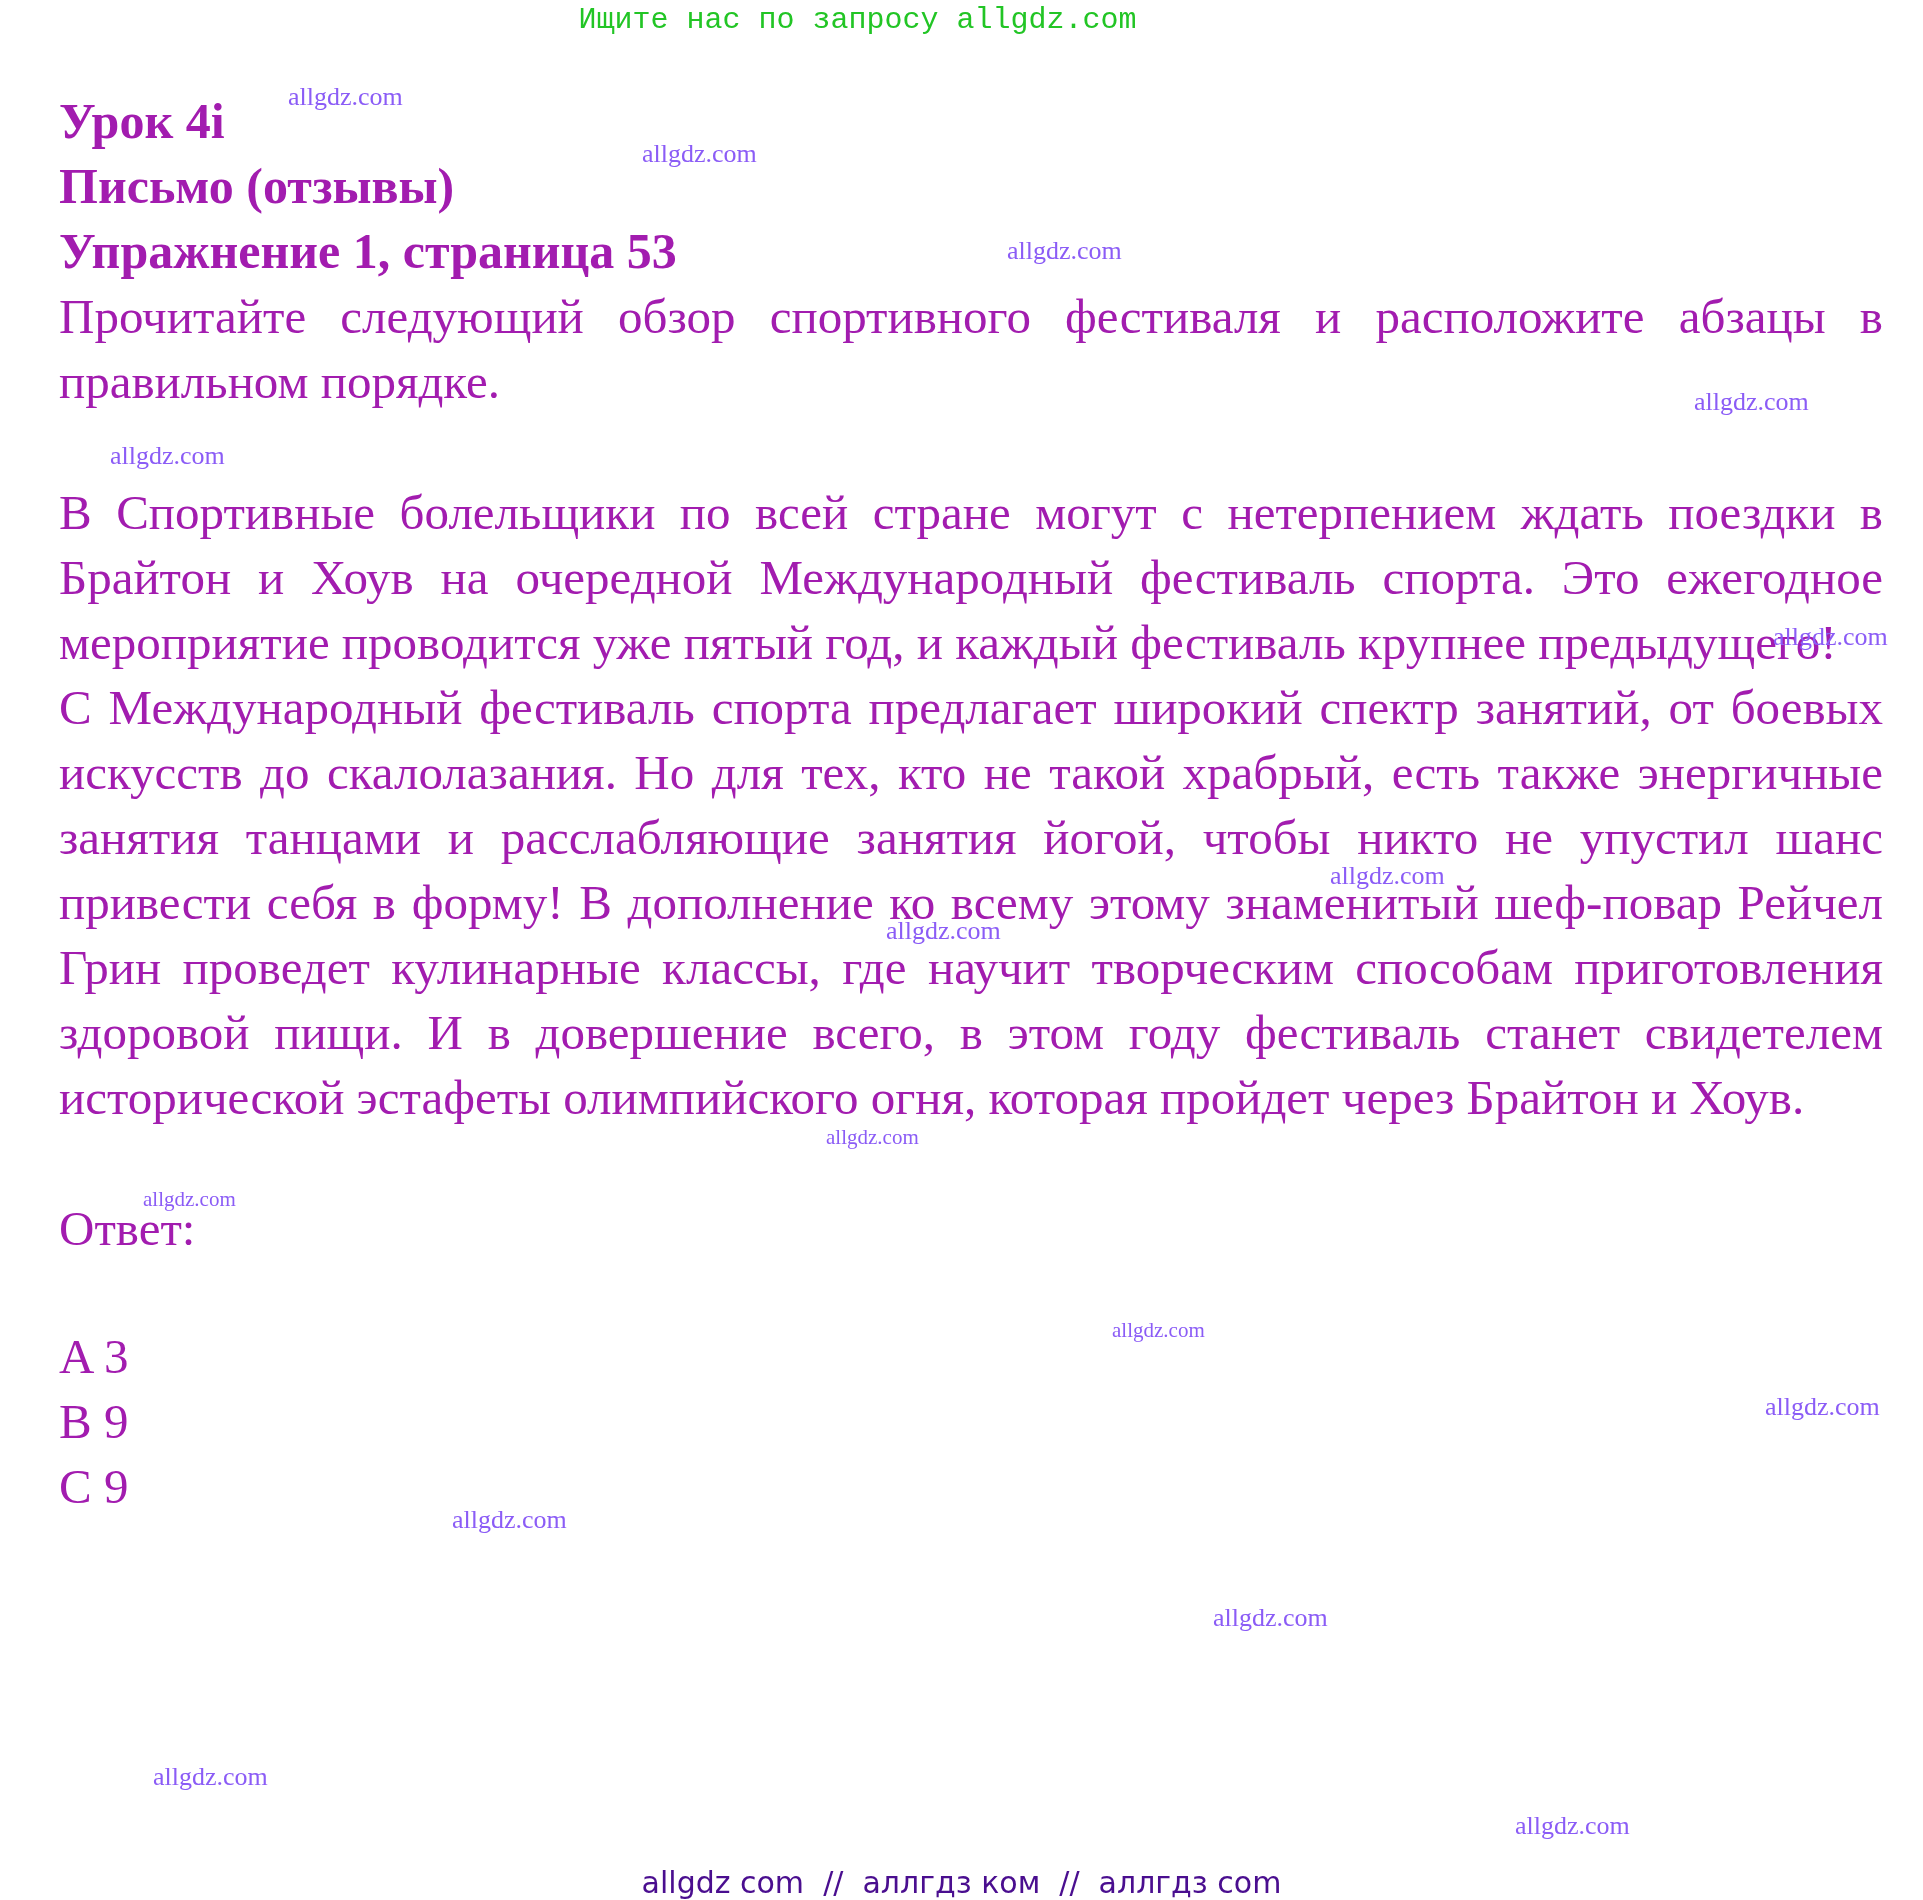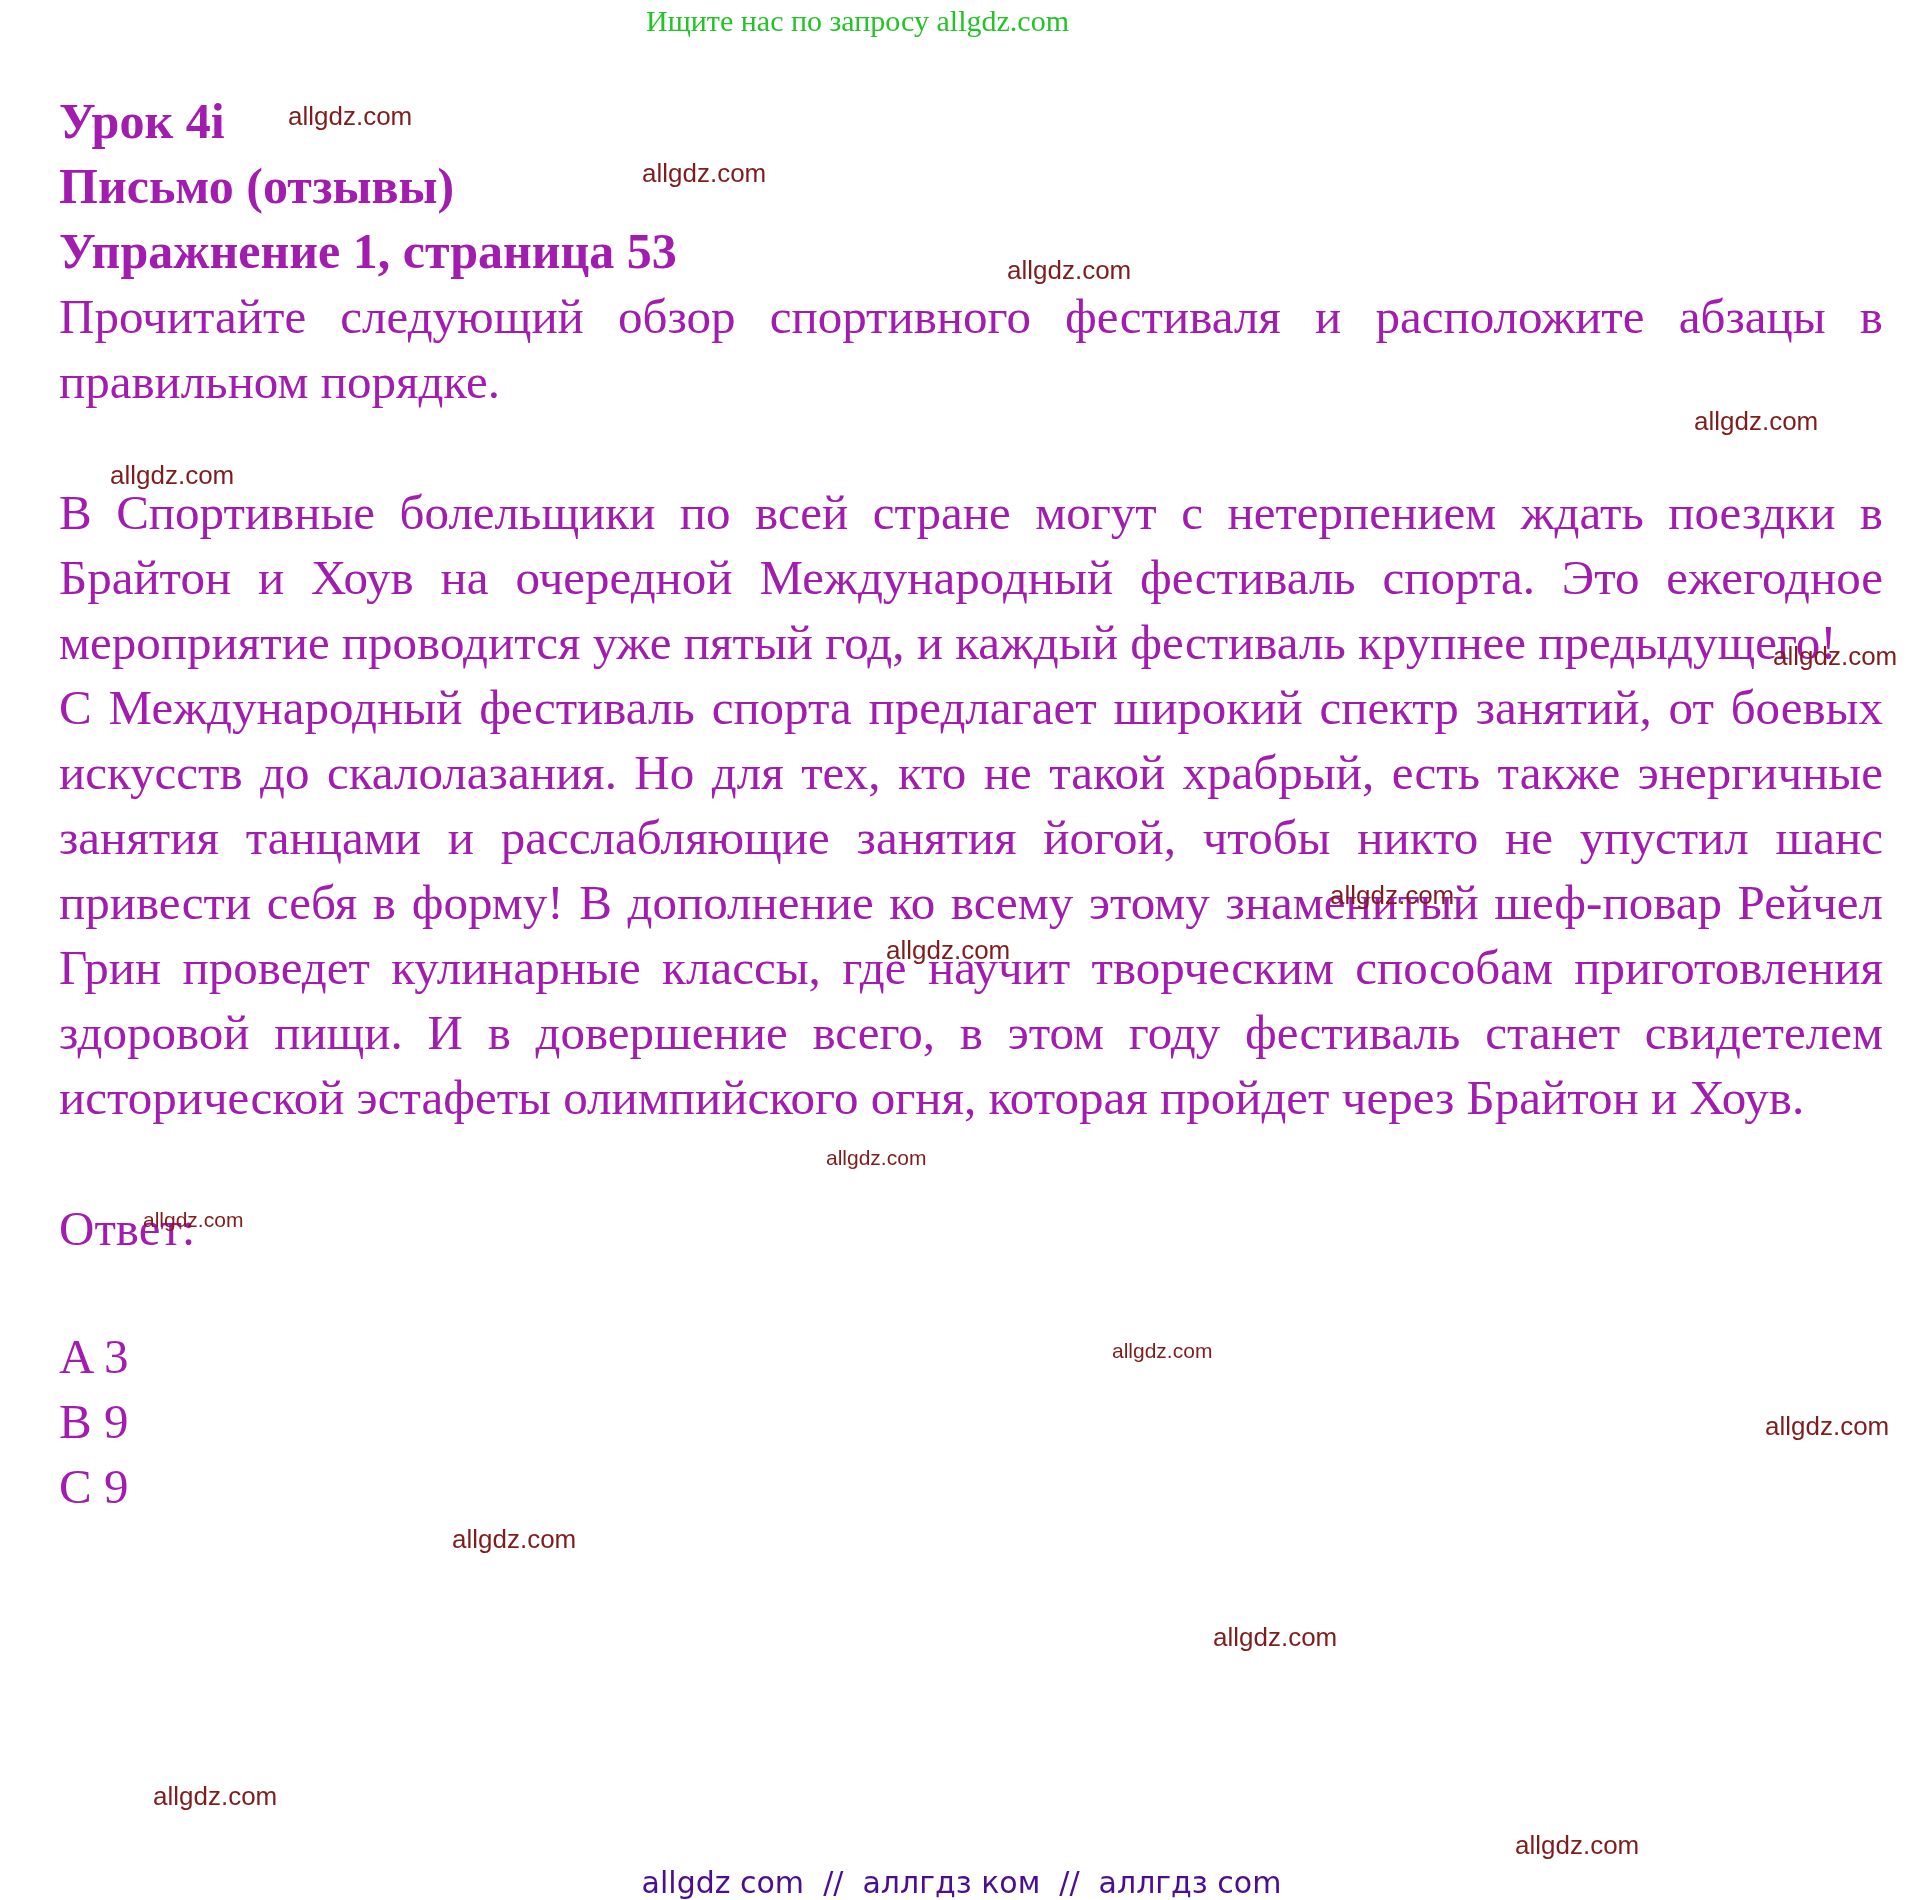--- a/index.html
+++ b/index.html
@@ -1,39 +1,39 @@
 <!DOCTYPE html>
 <html><head>
 <meta charset="utf-8">
 <style>
   html, body { margin:0; padding:0; background:#ffffff; }
   body { width:1923px; height:1900px; position:relative; overflow:hidden; }
   .header-banner {
     position:absolute; top:0; left:0; width:1715px; text-align:center;
-    font-family:Liberation Serif, serif; font-size:30px; line-height:41px; color:#22c525;
+    font-family:Liberation Mono, monospace; font-size:30px; line-height:41px; color:#22c525;
   }
   .footer-banner {
     position:absolute; top:1863px; left:0; width:1923px; text-align:center;
     font-family:"DejaVu Sans", sans-serif; font-size:30px; line-height:39px; color:#4a0e8f;
     white-space:pre;
   }
   .doc {
     position:absolute; left:59px; top:89px; width:1824px;
     font-family:"Liberation Serif", serif; color:#a21caf; font-size:49px; line-height:65px;
   }
   .doc h1 { margin:0; font-size:50px; line-height:65px; font-weight:bold; }
   .doc p { margin:0; text-align:justify; }
   .instr { margin:0; }
   .gap1 { height:66px; }
   .answer-label { margin-top:66px; }
   .answer-list { margin-top:63px; }
   .answer-list div { line-height:65px; }
   .wm {
-    position:absolute; font-family:Liberation Sans, sans-serif; font-size:26px;
-    color:#7f1d1d; white-space:nowrap; line-height:31px;margin-top:20px;
+    position:absolute; font-family:Liberation Serif, serif; font-size:26px;
+    color:#8b5cf6; white-space:nowrap; line-height:31px;
   }
 </style>
 </head>
 <body>
 
 <div class="header-banner">Ищите нас по запросу allgdz.com</div>
 
 <div class="doc">
   <h1>Урок 4i</h1>
   <h1>Письмо (отзывы)</h1>

